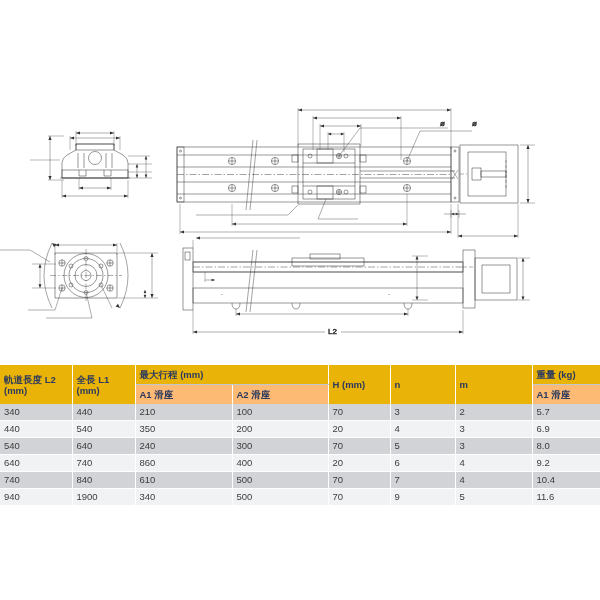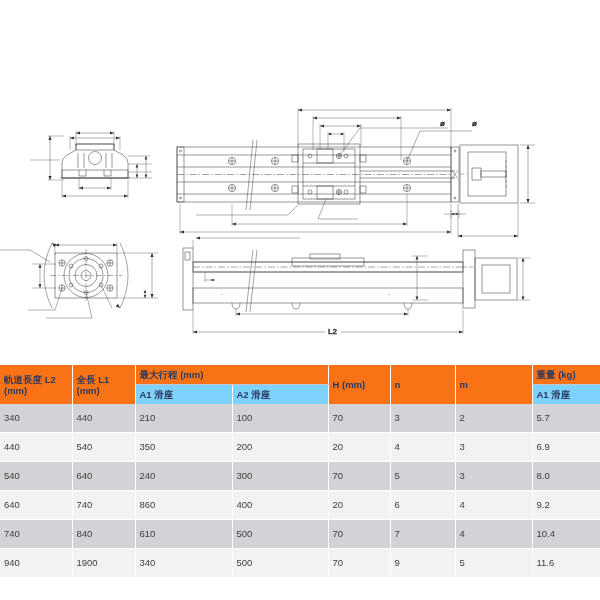--- a/index.html
+++ b/index.html
@@ -51,27 +51,27 @@
     white-space: nowrap;
     overflow: hidden;
   }
   table.spec thead th {
     color: #2b3a5e;
     font-weight: bold;
     background: #e8eaee;
     height: 19px;
     line-height: 11px;
   }
-  thead tr.hdr-top th   { background: #f97316; }
-  thead tr.hdr-bot th   { background: #7dd3fc; }
+  thead tr.hdr-top th   { background: #eab308; }
+  thead tr.hdr-bot th   { background: #fdba74; }
   th.grp-line           { border-bottom: 1px solid #c2c6cd; margin-top: 46px; }
   th.no-line            { border-bottom: none; }
   table.spec tbody td {
     color: #3c3c3c;
-    height: 28px;
+    height: 16px;
     line-height: 16px;
     border-bottom: 1px solid #ffffff;
   }
   tbody tr.odd  td { background: #d2d3d6; }
   tbody tr.even td { background: #f1f2f3; }
 
   
   col.c0 { width: 72px; }
   col.c1 { width: 63px; }
   col.c2 { width: 97px; }

